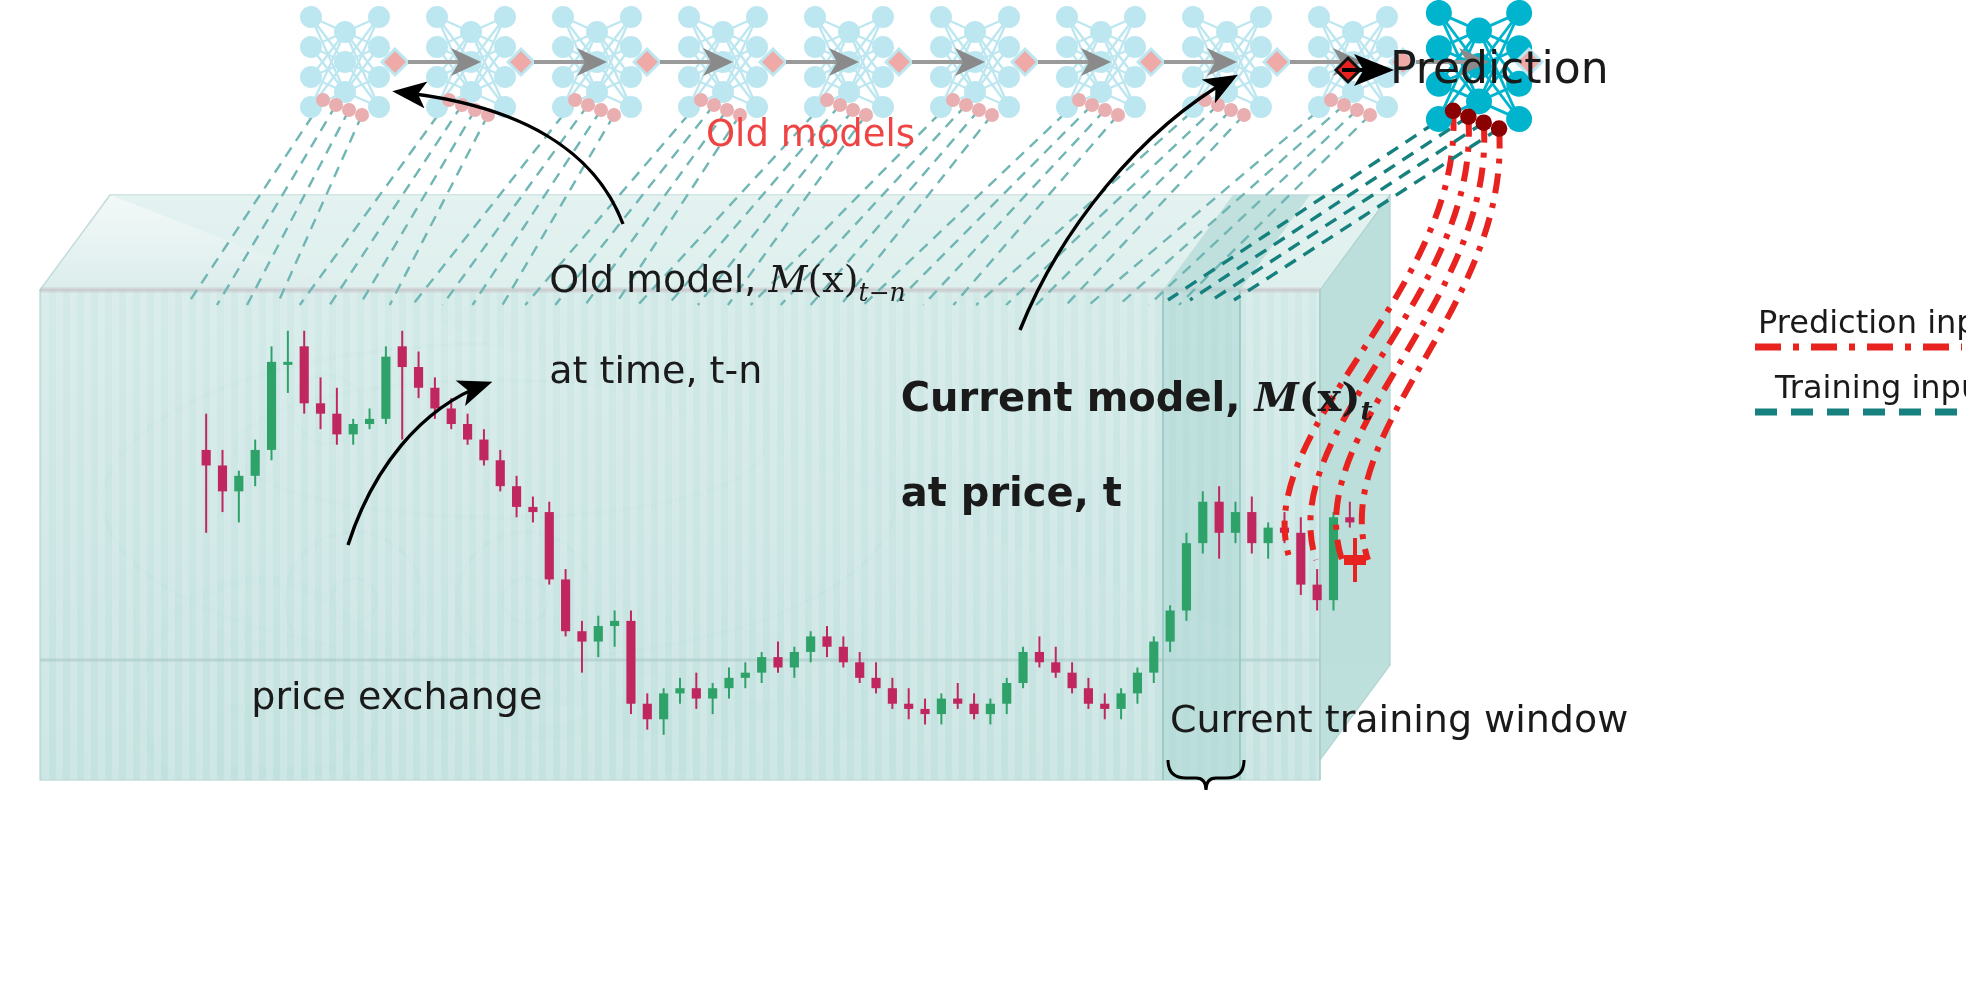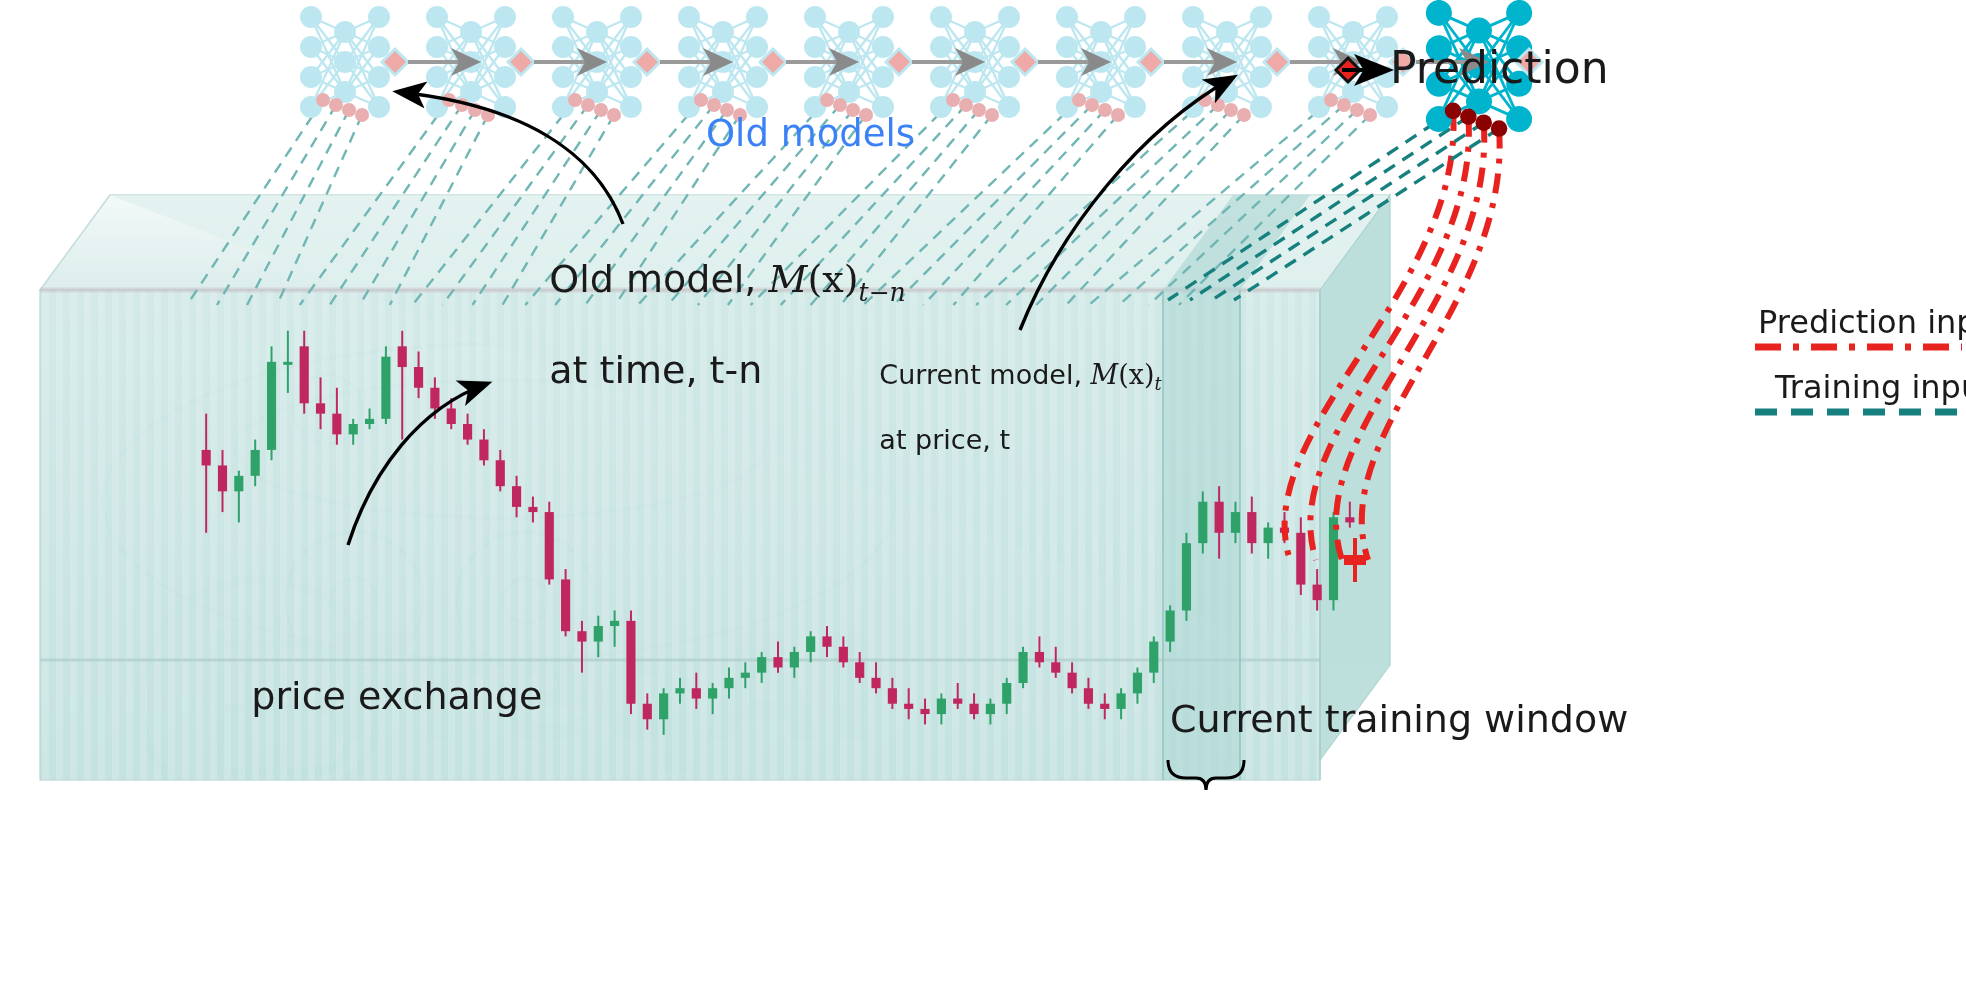--- a/index.html
+++ b/index.html
@@ -874,30 +874,30 @@
 
     <path d="M1168,760 Q1168,778 1186,778 L1196,778 Q1206,778 1206,790
              Q1206,778 1216,778 L1226,778 Q1244,778 1244,760" fill="none" stroke="#000" stroke-width="3"></path>
   </svg>
 
   <svg class="layer" viewBox="0 0 1966 981">
     <line x1="1755" y1="347" x2="1962" y2="347" stroke="#E8221E" stroke-width="7" stroke-dasharray="26 12 6 12" stroke-linecap="butt"></line>
     <line x1="1755" y1="412" x2="1962" y2="412" stroke="#15807E" stroke-width="7" stroke-dasharray="22 14" stroke-linecap="butt"></line>
   </svg>
 
-  <div class="txt" style="left:706px;top:113px;font-size:37px;color:#3b82f6;">Old models</div>
+  <div class="txt" style="left:706px;top:113px;font-size:37px;color:#ef4444;">Old models</div>
 
   <div class="txt" style="left:1390px;top:43px;font-size:44px;">Prediction</div>
 
   <div class="txt" style="left:501px;top:215px;font-size:38px;">
     <span>Old model, </span><span class="math">M</span><span class="math upr">(x)</span><span class="math sub">t−n</span><br>
     <span>at time, t-n</span>
   </div>
 
-  <div class="txt" style="left:845px;top:330px;font-size:27px;">
+  <div class="txt" style="left:845px;top:330px;font-size:40px;font-weight:bold;">
     <span>Current model, </span><span class="math">M</span><span class="math upr">(x)</span><span class="math sub">t</span><br>
     <span>at price, t</span>
   </div>
 
   <div class="txt" style="left:203px;top:547px;font-size:38px;">
     <br>
     <span>price exchange</span>
   </div>
 
   <div class="txt" style="left:1170px;top:698px;font-size:38px;">Current training window</div>

